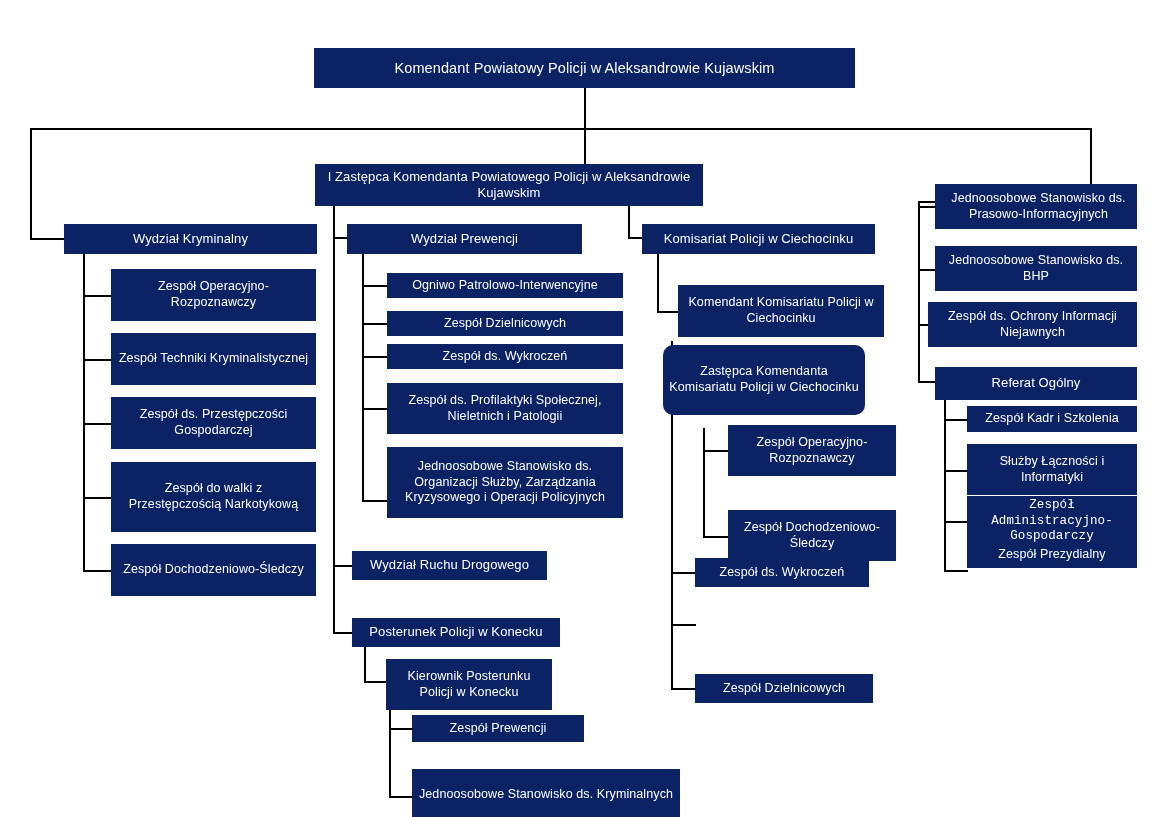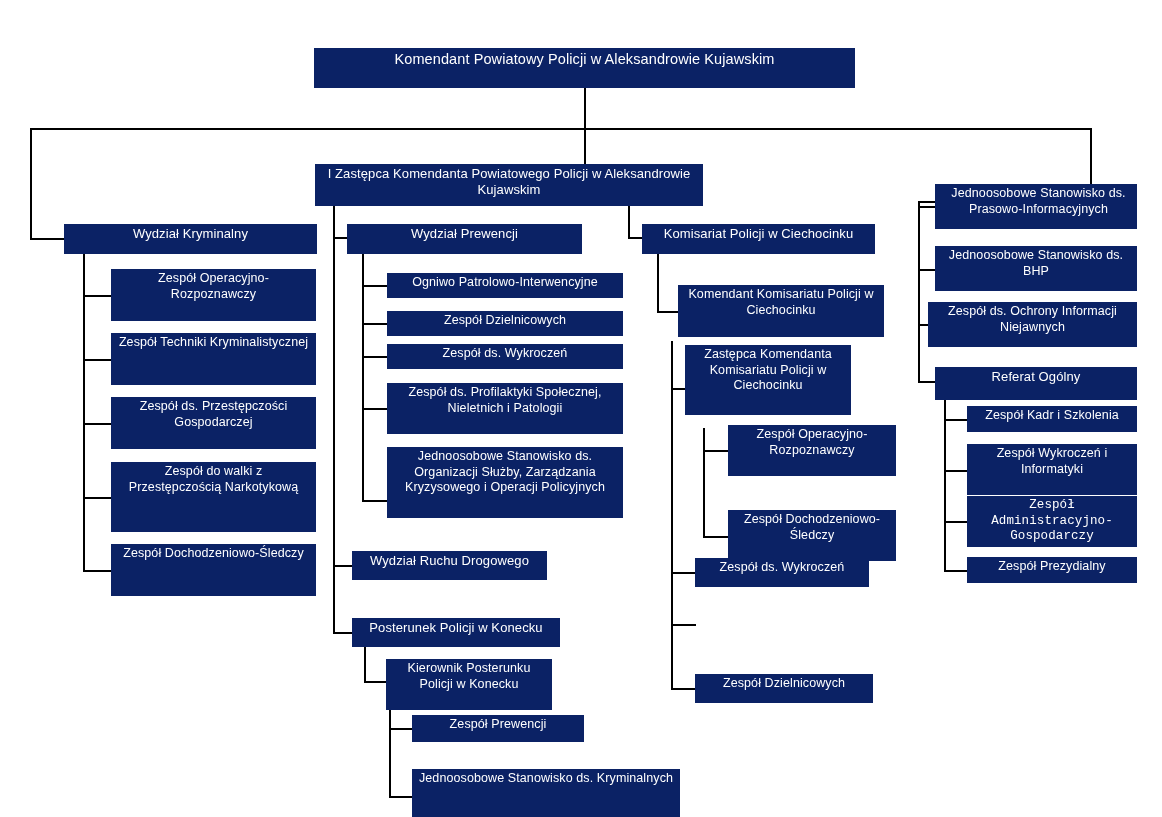--- a/index.html
+++ b/index.html
@@ -13,20 +13,21 @@
     width:1162px;
     height:817px;
     background:#ffffff;
     overflow:hidden;
   }
   .node{
     position:absolute;
     background:#0B2265;
     color:#ffffff;
     display:flex;
+    align-items:center;
     justify-content:center;
     text-align:center;
     box-sizing:border-box;
     padding:2px 6px;
     line-height:1.25;
     font-size:12.5px;
     letter-spacing:0.1px;
     z-index:3;
   }
   .node.root{ font-size:14.5px; }
@@ -176,21 +177,21 @@
   <div class="node lvl2" style="left:412px; top:769px; width:268px; height:51px;">
     <span>Jednoosobowe Stanowisko ds. Kryminalnych</span>
   </div>
 
   <div class="node lvl1" style="left:642px; top:224px; width:233px; height:30px;">
     <span>Komisariat Policji w Ciechocinku</span>
   </div>
   <div class="node lvl2" style="left:678px; top:285px; width:206px; height:52px;">
     <span>Komendant Komisariatu Policji w Ciechocinku</span>
   </div>
-  <div class="node lvl2" style="left:685px; top:345px; width:166px; height:70px;">
+  <div class="node lvl2" style="left:663px; top:345px; width:202px; height:70px;border-radius:10px;">
     <span>Zastępca Komendanta Komisariatu Policji w Ciechocinku</span>
   </div>
   <div class="node lvl2" style="left:728px; top:425px; width:168px; height:51px;">
     <span>Zespół Operacyjno-Rozpoznawczy</span>
   </div>
   <div class="node lvl2" style="left:728px; top:510px; width:168px; height:51px;">
     <span>Zespół Dochodzeniowo-Śledczy</span>
   </div>
   <div class="node lvl2" style="left:695px; top:558px; width:174px; height:29px;">
     <span>Zespół ds. Wykroczeń</span>
@@ -208,22 +209,22 @@
   <div class="node lvl2" style="left:928px; top:302px; width:209px; height:45px;">
     <span>Zespół ds. Ochrony Informacji Niejawnych</span>
   </div>
   <div class="node lvl1" style="left:935px; top:367px; width:202px; height:33px;">
     <span>Referat Ogólny</span>
   </div>
   <div class="node lvl2" style="left:967px; top:406px; width:170px; height:26px;">
     <span>Zespół Kadr i Szkolenia</span>
   </div>
   <div class="node lvl2" style="left:967px; top:444px; width:170px; height:51px;">
-    <span>Zespół Wykroczeń i Informatyki</span>
+    <span>Służby Łączności i Informatyki</span>
   </div>
   <div class="node lvl2" style="left:967px; top:496px; width:170px; height:51px;font-family:Liberation Mono, monospace;">
     <span>Zespół Administracyjno-Gospodarczy</span>
   </div>
-  <div class="node lvl2" style="left:967px; top:557px; width:170px; height:26px;">
+  <div class="node lvl2" style="left:967px; top:542px; width:170px; height:26px;">
     <span>Zespół Prezydialny</span>
   </div>
 
 </div>
 
 </body></html>

